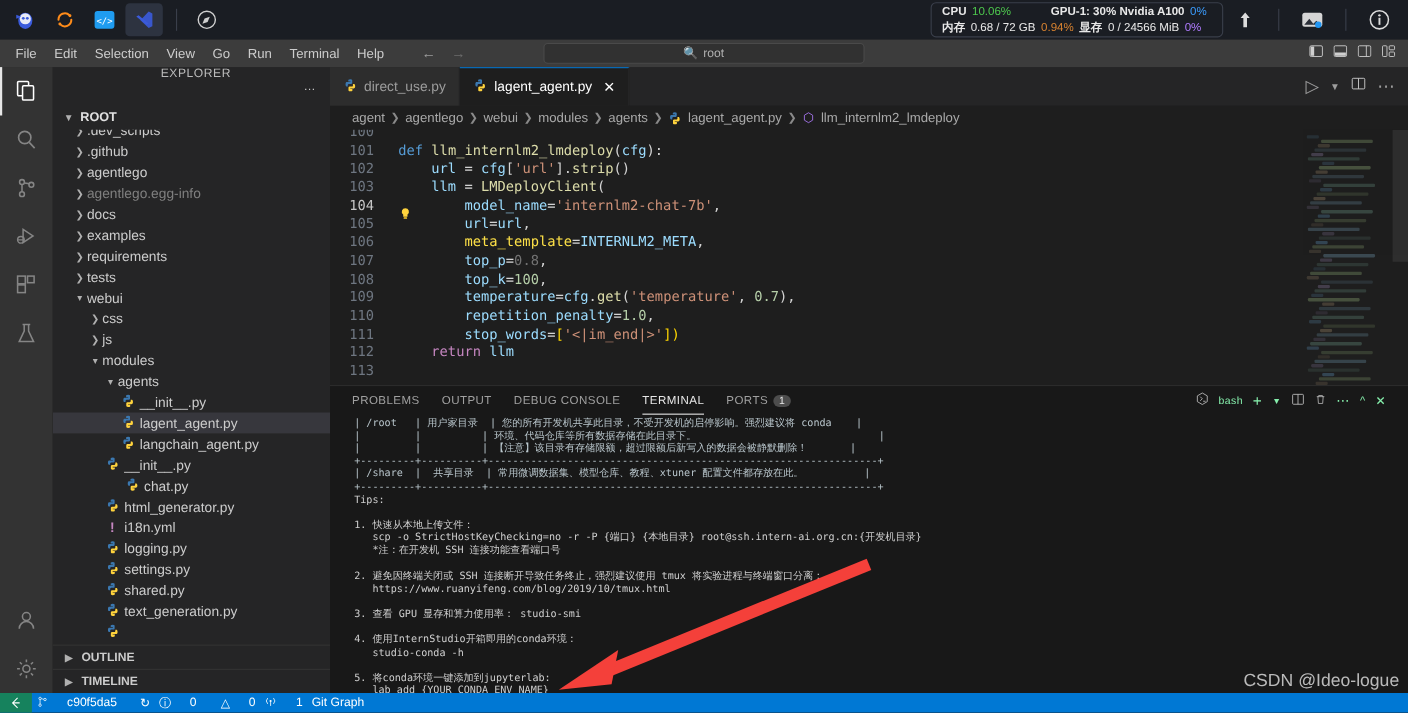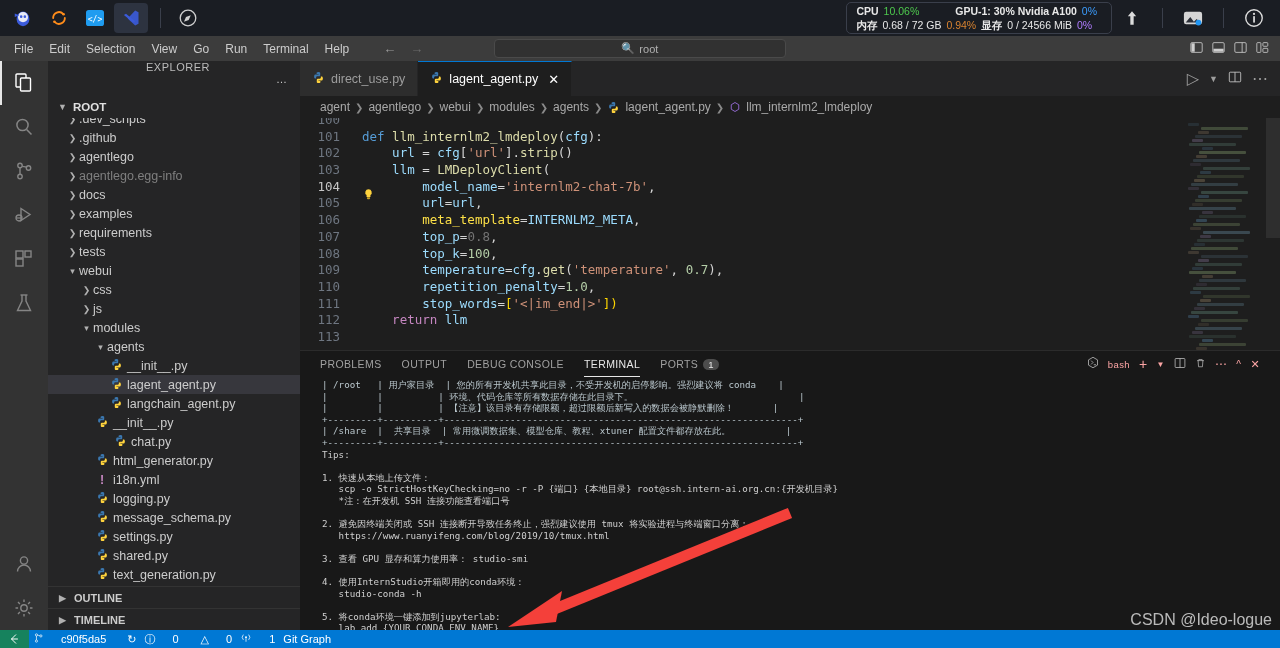--- a/index.html
+++ b/index.html
@@ -88,21 +88,21 @@
   
   .panel { height:280px; flex:0 0 280px; background:#181818; display:flex; flex-direction:column;
            border-top:1px solid #2b2b2b; }
   .panelhdr { height:26px; display:flex; align-items:center; gap:20px; padding:0 20px;
               font-size:10.5px; letter-spacing:.4px; color:#a0a0a0; flex:0 0 26px; }
   .ptab { position:relative; padding:4px 0; }
   .ptab.active { color:#e7e7e7; }
   .ptab.active::after { content:""; position:absolute; left:0; right:0; bottom:-3px; height:1px; background:#e7e7e7; }
   .badge { display:inline-block; background:#4d4d4d; color:#e7e7e7; border-radius:9px;
            padding:0 5px; font-size:9.5px; margin-left:5px; }
-  .pacts { margin-left:auto; display:flex; align-items:center; gap:9px; color:#fca5a5; font-size:12px;text-align:center; }
+  .pacts { margin-left:auto; display:flex; align-items:center; gap:9px; color:#86efac; font-size:12px;text-align:center; }
   .term { flex:1; overflow:hidden; padding:2px 0 0 22px; font-family:"DejaVu Sans Mono", monospace;
           font-size:9.2px; line-height:11.6px; color:#cfcfcf; white-space:pre; }
   .tline { white-space:pre; }
 
   
   .statusbar { height:18px; background:#0078d4; display:flex; align-items:center;
                font-size:11px; color:#ffffff; flex:0 0 18px; }
   .sbleft { display:flex; align-items:center; }
   .sbremote { background:#16825d; height:18px; display:flex; align-items:center; padding:0 8px; }
   .sitem { padding:0 4px; display:flex; align-items:center; gap:17px; white-space:nowrap; }
@@ -410,27 +410,20 @@
           <div class="trow" style="padding-left: 46px;">
             <span class="ficon" style="color:#c586c0;font-weight:bold;">!</span>
             <span>i18n.yml</span>
           </div>
           <div class="trow" style="padding-left: 46px;">
             <span class="ficon"><svg width="13" height="13" viewBox="0 0 16 16">
                 <path d="M8 1.2c-2.4 0-2.3 1-2.3 1v1.6h2.4v.6H4.2s-1.6-.2-1.6 2.4 1.4 2.5 1.4 2.5h1.1V8.1s-.1-1.5 1.3-1.5h2.4s1.3 0 1.3-1.3V2.5s.2-1.3-2.1-1.3z" fill="#3b78b0"></path>
                 <path d="M8 14.8c2.4 0 2.3-1 2.3-1v-1.6H7.9v-.6h3.9s1.6.2 1.6-2.4-1.4-2.5-1.4-2.5h-1.1v1.2s.1 1.5-1.3 1.5H7.2s-1.3 0-1.3 1.3v2.8s-.2 1.3 2.1 1.3z" fill="#ffd33d"></path>
               </svg></span>
             <span>logging.py</span>
-          </div>
-          <div class="trow" style="padding-left: 46px;">
-            <span class="ficon"><svg width="13" height="13" viewBox="0 0 16 16">
-                <path d="M8 1.2c-2.4 0-2.3 1-2.3 1v1.6h2.4v.6H4.2s-1.6-.2-1.6 2.4 1.4 2.5 1.4 2.5h1.1V8.1s-.1-1.5 1.3-1.5h2.4s1.3 0 1.3-1.3V2.5s.2-1.3-2.1-1.3z" fill="#3b78b0"></path>
-                <path d="M8 14.8c2.4 0 2.3-1 2.3-1v-1.6H7.9v-.6h3.9s1.6.2 1.6-2.4-1.4-2.5-1.4-2.5h-1.1v1.2s.1 1.5-1.3 1.5H7.2s-1.3 0-1.3 1.3v2.8s-.2 1.3 2.1 1.3z" fill="#ffd33d"></path>
-              </svg></span>
-            <span>message_schema.py</span>
           </div>
           <div class="trow" style="padding-left: 46px;">
             <span class="ficon"><svg width="13" height="13" viewBox="0 0 16 16">
                 <path d="M8 1.2c-2.4 0-2.3 1-2.3 1v1.6h2.4v.6H4.2s-1.6-.2-1.6 2.4 1.4 2.5 1.4 2.5h1.1V8.1s-.1-1.5 1.3-1.5h2.4s1.3 0 1.3-1.3V2.5s.2-1.3-2.1-1.3z" fill="#3b78b0"></path>
                 <path d="M8 14.8c2.4 0 2.3-1 2.3-1v-1.6H7.9v-.6h3.9s1.6.2 1.6-2.4-1.4-2.5-1.4-2.5h-1.1v1.2s.1 1.5-1.3 1.5H7.2s-1.3 0-1.3 1.3v2.8s-.2 1.3 2.1 1.3z" fill="#ffd33d"></path>
               </svg></span>
             <span>settings.py</span>
           </div>
           <div class="trow" style="padding-left: 46px;">
             <span class="ficon"><svg width="13" height="13" viewBox="0 0 16 16">

